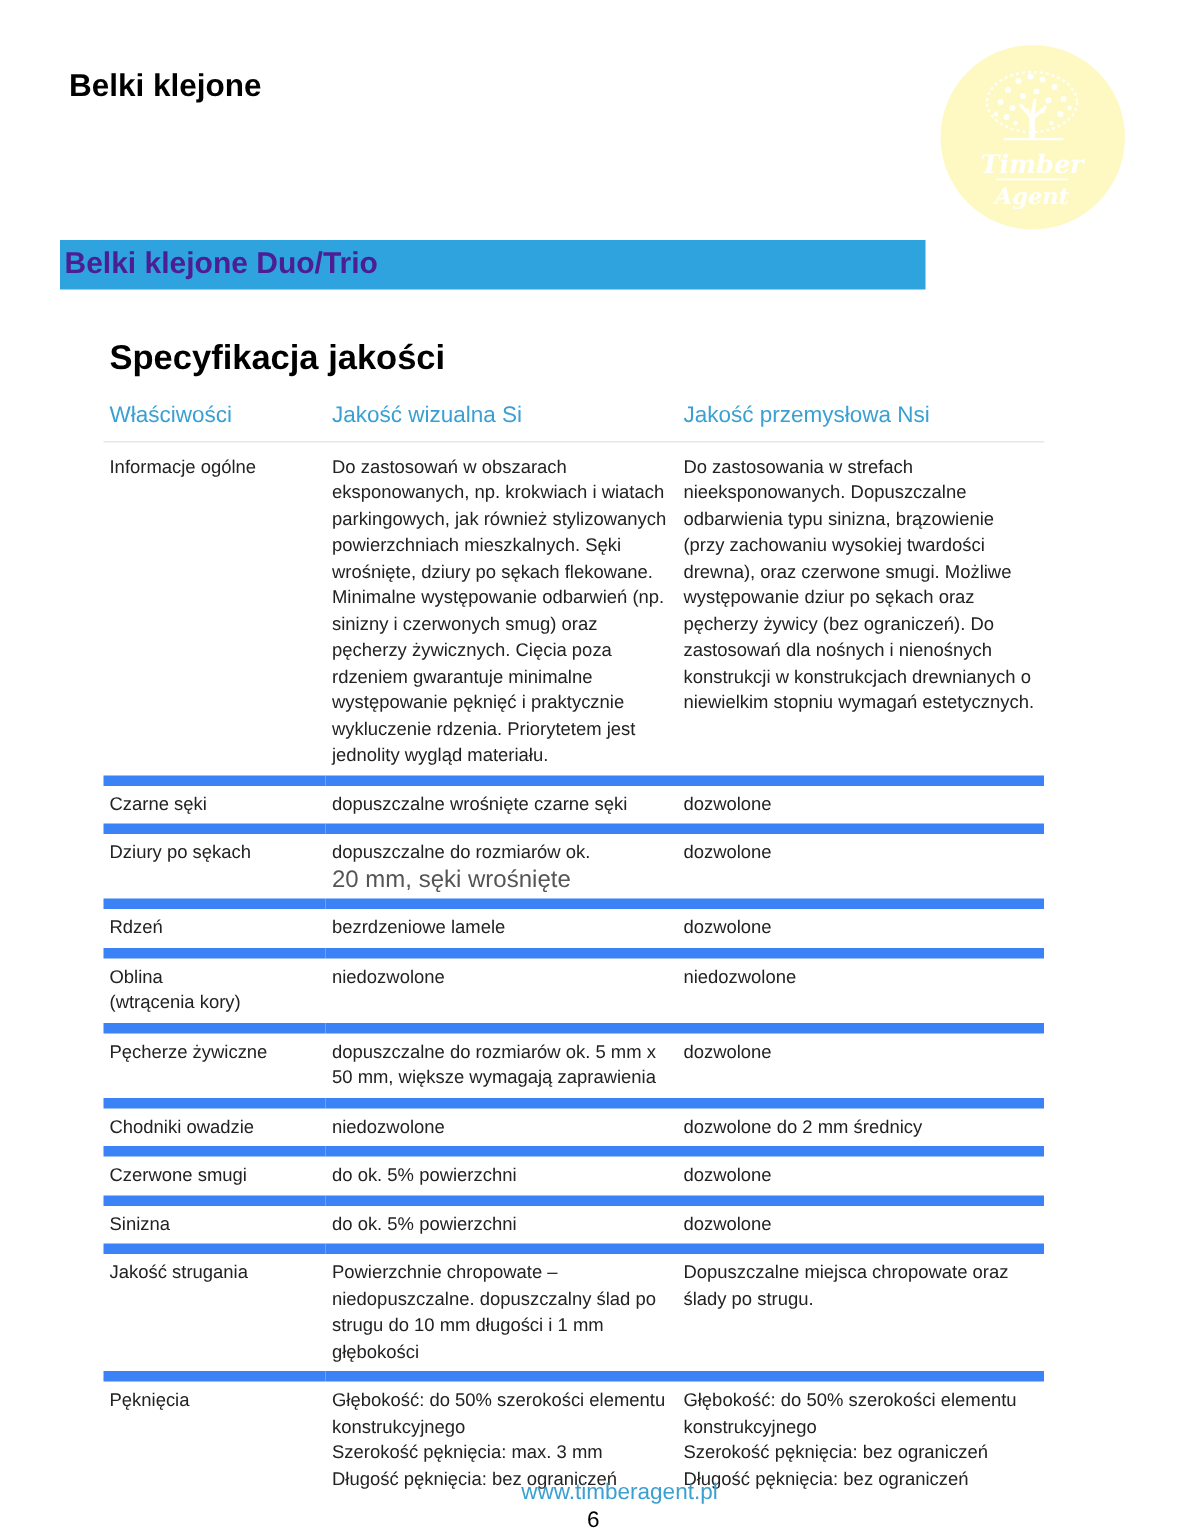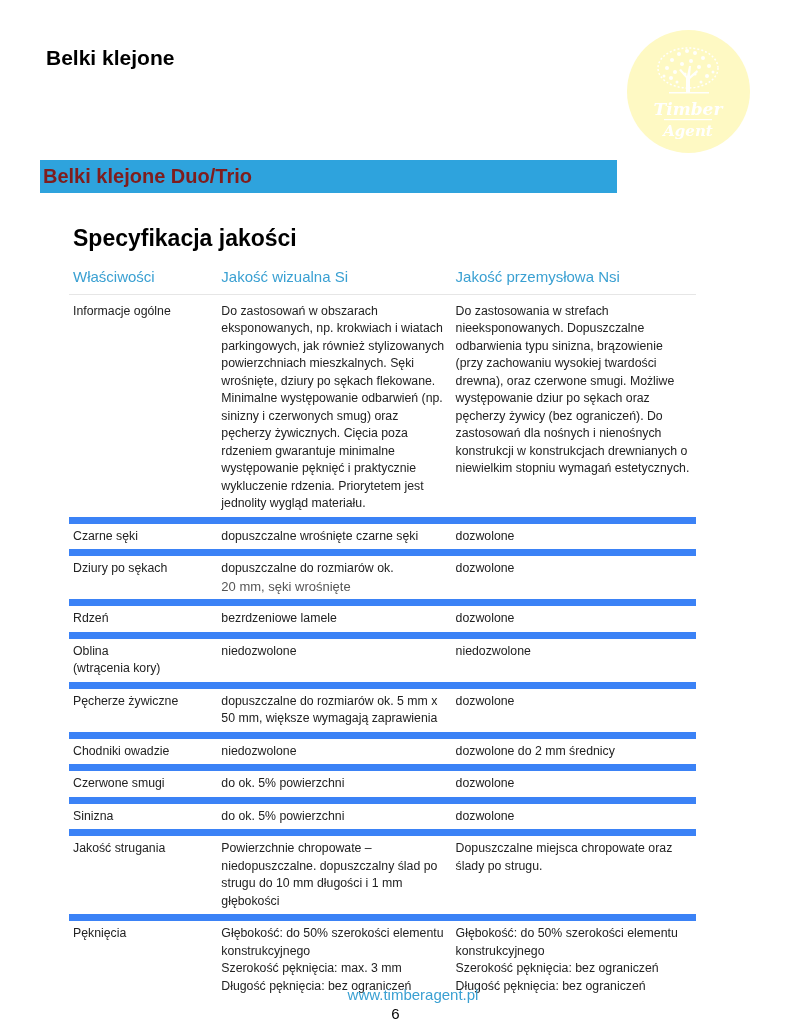--- a/index.html
+++ b/index.html
@@ -1,32 +1,32 @@
 <!DOCTYPE html>
 <html><head>
 <meta charset="utf-8">
 <style>
   html, body { margin: 0; padding: 0; background: #ffffff; }
   body { width: 791px; height: 1024px; position: relative; overflow: hidden; font-family: "Liberation Sans", sans-serif; color: #1a1a1a; }
   .page-title { position: absolute; left: 46px; top: 46px; font-size: 21px; font-weight: bold; color: #000; }
   .logo { position: absolute; left: 627px; top: 30px; width: 123px; height: 123px; border-radius: 50%; background: #fef9c3; overflow: hidden; }
   .logo svg { width: 100%; height: 100%; display: block; }
   .banner { position: absolute; left: 40px; top: 160px; width: 577px; height: 33px; background: #2ea3dd; }
-  .banner span { position: absolute; left: 3px; top: 5px; color: #7f1d1d; font-size: 20px; font-weight: bold; }
+  .banner span { position: absolute; left: 3px; top: 5px; color: #4c1d95; font-size: 20px; font-weight: bold; }
   .section-title { position: absolute; left: 73px; top: 225px; font-size: 23px; font-weight: bold; color: #000; }
   .spec-table { position: absolute; left: 69px; top: 264px; width: 627px; border-collapse: collapse; font-size: 12.3px; line-height: 17.5px; color: #222; }
   .spec-table th { text-align: left; font-weight: normal; color: #3aa0d2; font-size: 15px; padding: 4px 4px 8px 4px; border-bottom: 1px solid #e6e6e6; }
   .spec-table td { vertical-align: top; padding: 4px 4px 4px 4px; border-bottom: 7px solid #3b82f6; }
   .spec-table tr:last-child td { border-bottom: none; }
   .col1 { width: 142px; }
   .col2 { width: 230px; }
   .col3 { width: 240px; }
   .spec-table tr.r-info td { padding-top: 8px; padding-bottom: 4px; }
   .line { display: block; }
-  .faded { color: #555; font-size: 13px; }
+  .faded { color: #555; font-size: 16px; }
   .footer-url { position: absolute; left: 0; width: 754px; top: 986px; text-align: center; color: #3aa0d2; font-size: 15px; margin-left: 36px; }
   .footer-page { position: absolute; left: 0; width: 791px; top: 1005px; text-align: center; color: #000; font-size: 15px; }
 </style>
 </head>
 <body>
 
 <div class="page-title">Belki klejone</div>
 
 <div class="logo">
   <svg viewBox="0 0 123 123">

